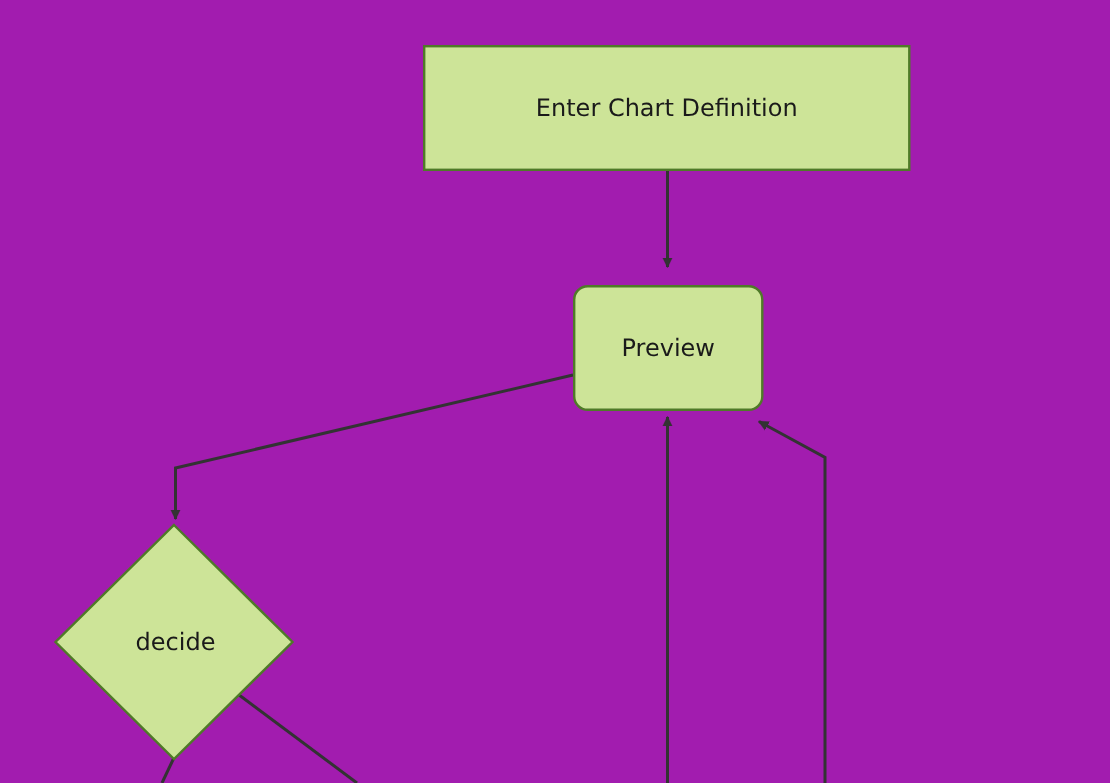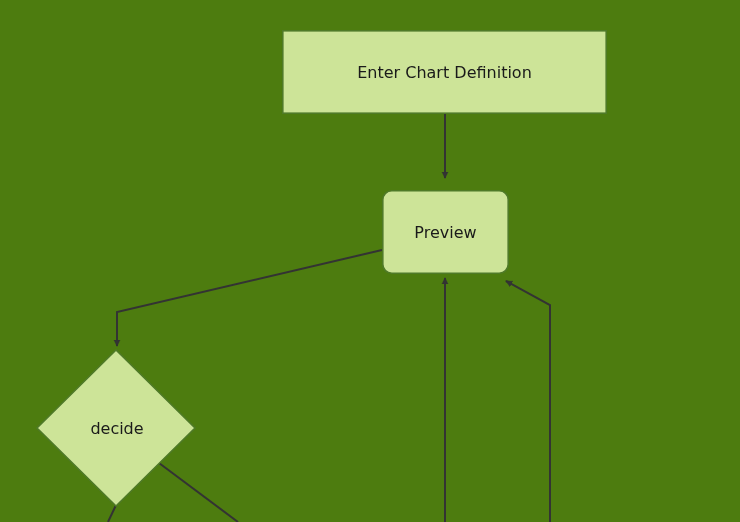--- a/index.html
+++ b/index.html
@@ -5,21 +5,21 @@
 <style>
   html, body {
     margin: 0;
     padding: 0;
     background: #ffffff;
   }
   #diagram-root {
     position: relative;
     width: 740px;
     height: 522px;
-    background: #4d7c0f;
+    background: #a21caf;
     overflow: hidden;
     font-family: "DejaVu Sans", "Liberation Sans", sans-serif;
     text-decoration: underline;
   }
   #flow-svg {
     position: absolute;
     top: 0;
     left: 0;
     width: 740px;
     height: 522px;

